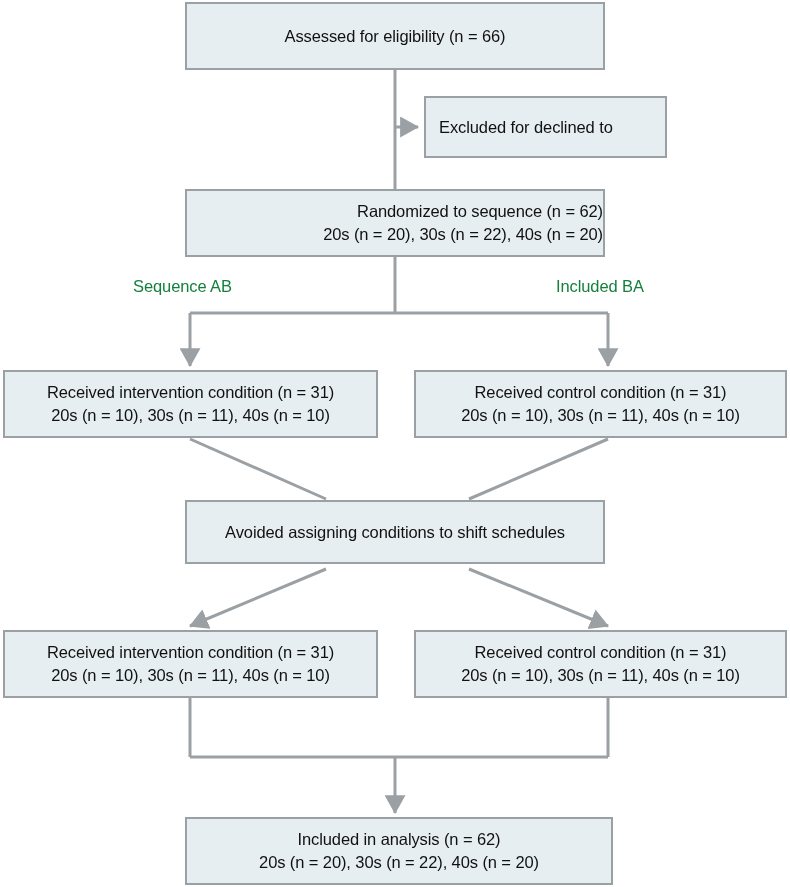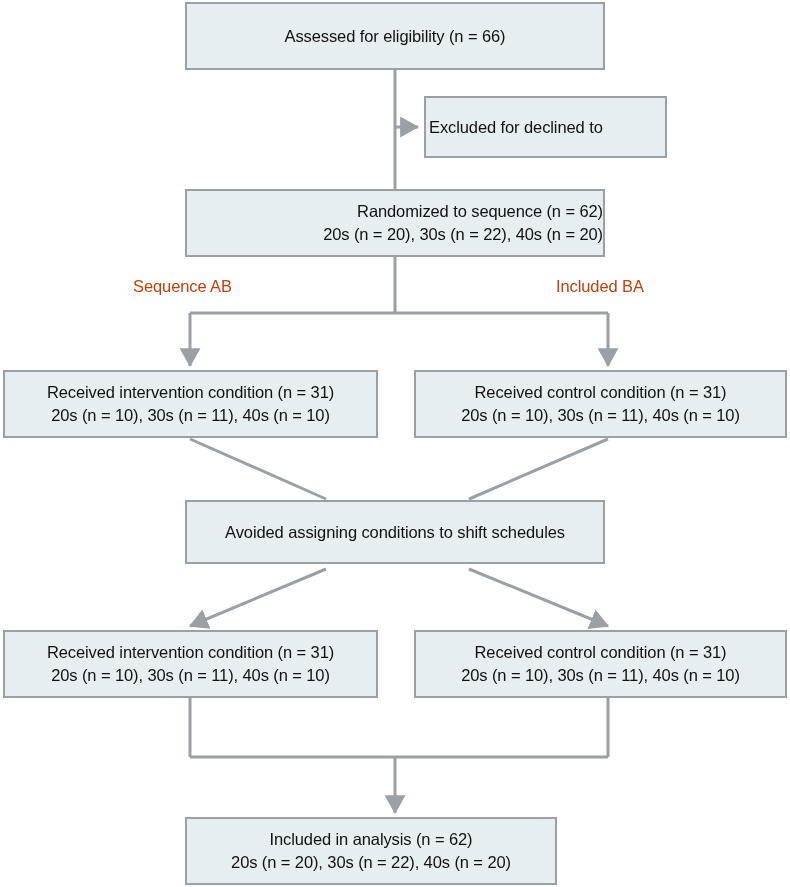--- a/index.html
+++ b/index.html
@@ -38,44 +38,44 @@
     text-align: center;
     color: #111111;
     font-size: 16.5px;
     line-height: 1.38;
     letter-spacing: -0.1px;
     z-index: 2;
   }
   .node.left-align {
     align-items: flex-start;
     text-align: left;
-    padding-left: 3px;
+    padding-left: 13px;
   }
   .node .line {
     display: block;
     white-space: nowrap;
   }
   .seq-label {
     position: absolute;
     font-size: 16.5px;
-    color: #c2410c;
+    color: #15803d;
     letter-spacing: -0.1px;
     white-space: nowrap;
     z-index: 2;
   }
   
   #node-assessed   { left: 185px; top: 2px;   width: 420px; height: 68px; }
   #node-excluded   { left: 424px; top: 96px;  width: 243px; height: 62px; }
   #node-randomized { left: 185px; top: 189px; width: 420px; height: 68px; align-items: flex-end; }
   #node-interv-1   { left: 3px;   top: 370px; width: 375px; height: 68px; }
   #node-control-1  { left: 414px; top: 370px; width: 373px; height: 68px; }
   #node-avoided    { left: 185px; top: 500px; width: 420px; height: 64px; }
   #node-interv-2   { left: 3px;   top: 630px; width: 375px; height: 68px; }
   #node-control-2  { left: 414px; top: 630px; width: 373px; height: 68px; }
-  #node-included   { left: 185px; top: 817px; width: 372px; height: 68px; }
+  #node-included   { left: 185px; top: 817px; width: 428px; height: 68px; }
 
   #seq-ab { left: 133px; top: 277px; }
   #seq-ba { left: 556px; top: 277px; }
 </style>
 </head>
 <body>
 
 <div id="diagram">
 
   <svg id="connectors" viewBox="0 0 790 887" width="790" height="887" xmlns="http://www.w3.org/2000/svg">

